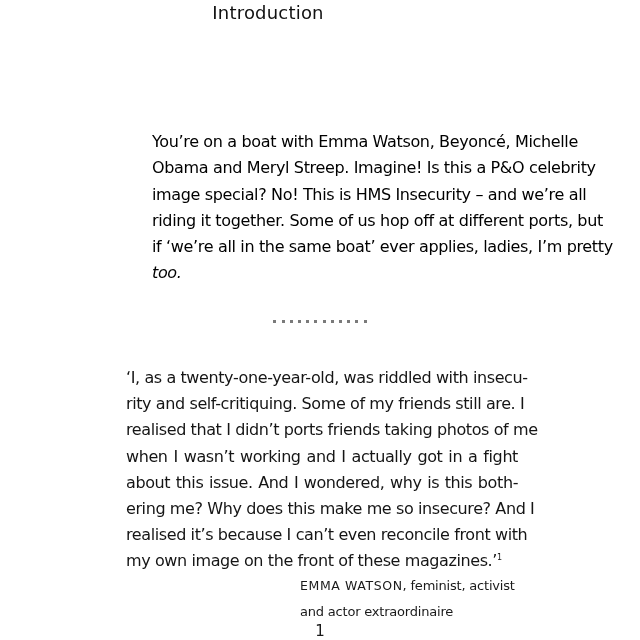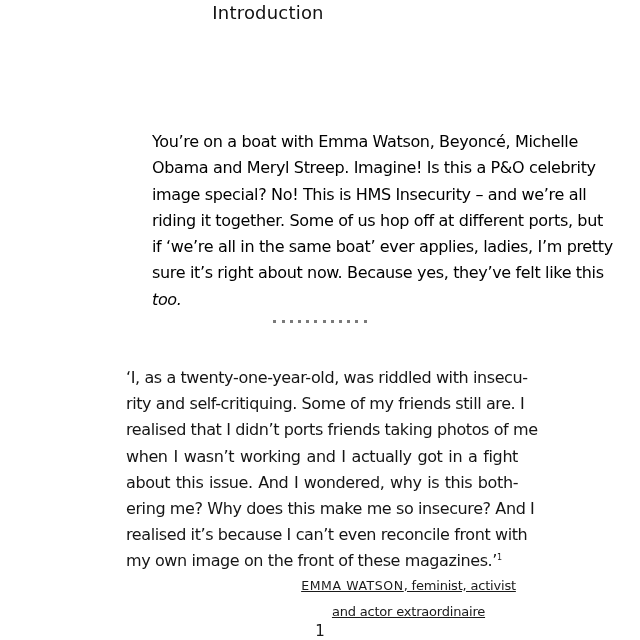--- a/index.html
+++ b/index.html
@@ -89,26 +89,25 @@
     .quote sup {
       font-size: 8px;
       line-height: 0;
       vertical-align: super;
     }
     .attribution {
       position: absolute;
       top: 573px;
       left: 300px;
       width: 217px;
-      text-align: center;
+      text-align: left;
       font-size: 13px;
       line-height: 26px;
       letter-spacing: -0.2px;
       color: #1a1a1a;
-      text-decoration: underline;
     }
     .attribution .name {
       letter-spacing: 0.6px;
       font-size: 12.5px;
     }
     .page-number {
       position: absolute;
       top: 622px;
       left: 0;
       width: 640px;
@@ -122,21 +121,20 @@
 <body>
 
 <div class="page-title">Introduction</div>
 
 <div class="body-para">
   <span class="line">You’re on a boat with Emma Watson, Beyoncé, Michelle</span>
   <span class="line">Obama and Meryl Streep. Imagine! Is this a P&amp;O celebrity</span>
   <span class="line">image special? No! This is HMS Insecurity – and we’re all</span>
   <span class="line">riding it together. Some of us hop off at different ports, but</span>
   <span class="line">if ‘we’re all in the same boat’ ever applies, ladies, I’m pretty</span>
-  <span class="line">sure it’s right about now. Because yes, they’ve felt like this</span>
   <span class="line last">too.</span>
 </div>
 
 <div class="separator">
   <span class="dot"></span>
   <span class="dot"></span>
   <span class="dot"></span>
   <span class="dot"></span>
   <span class="dot"></span>
   <span class="dot"></span>

